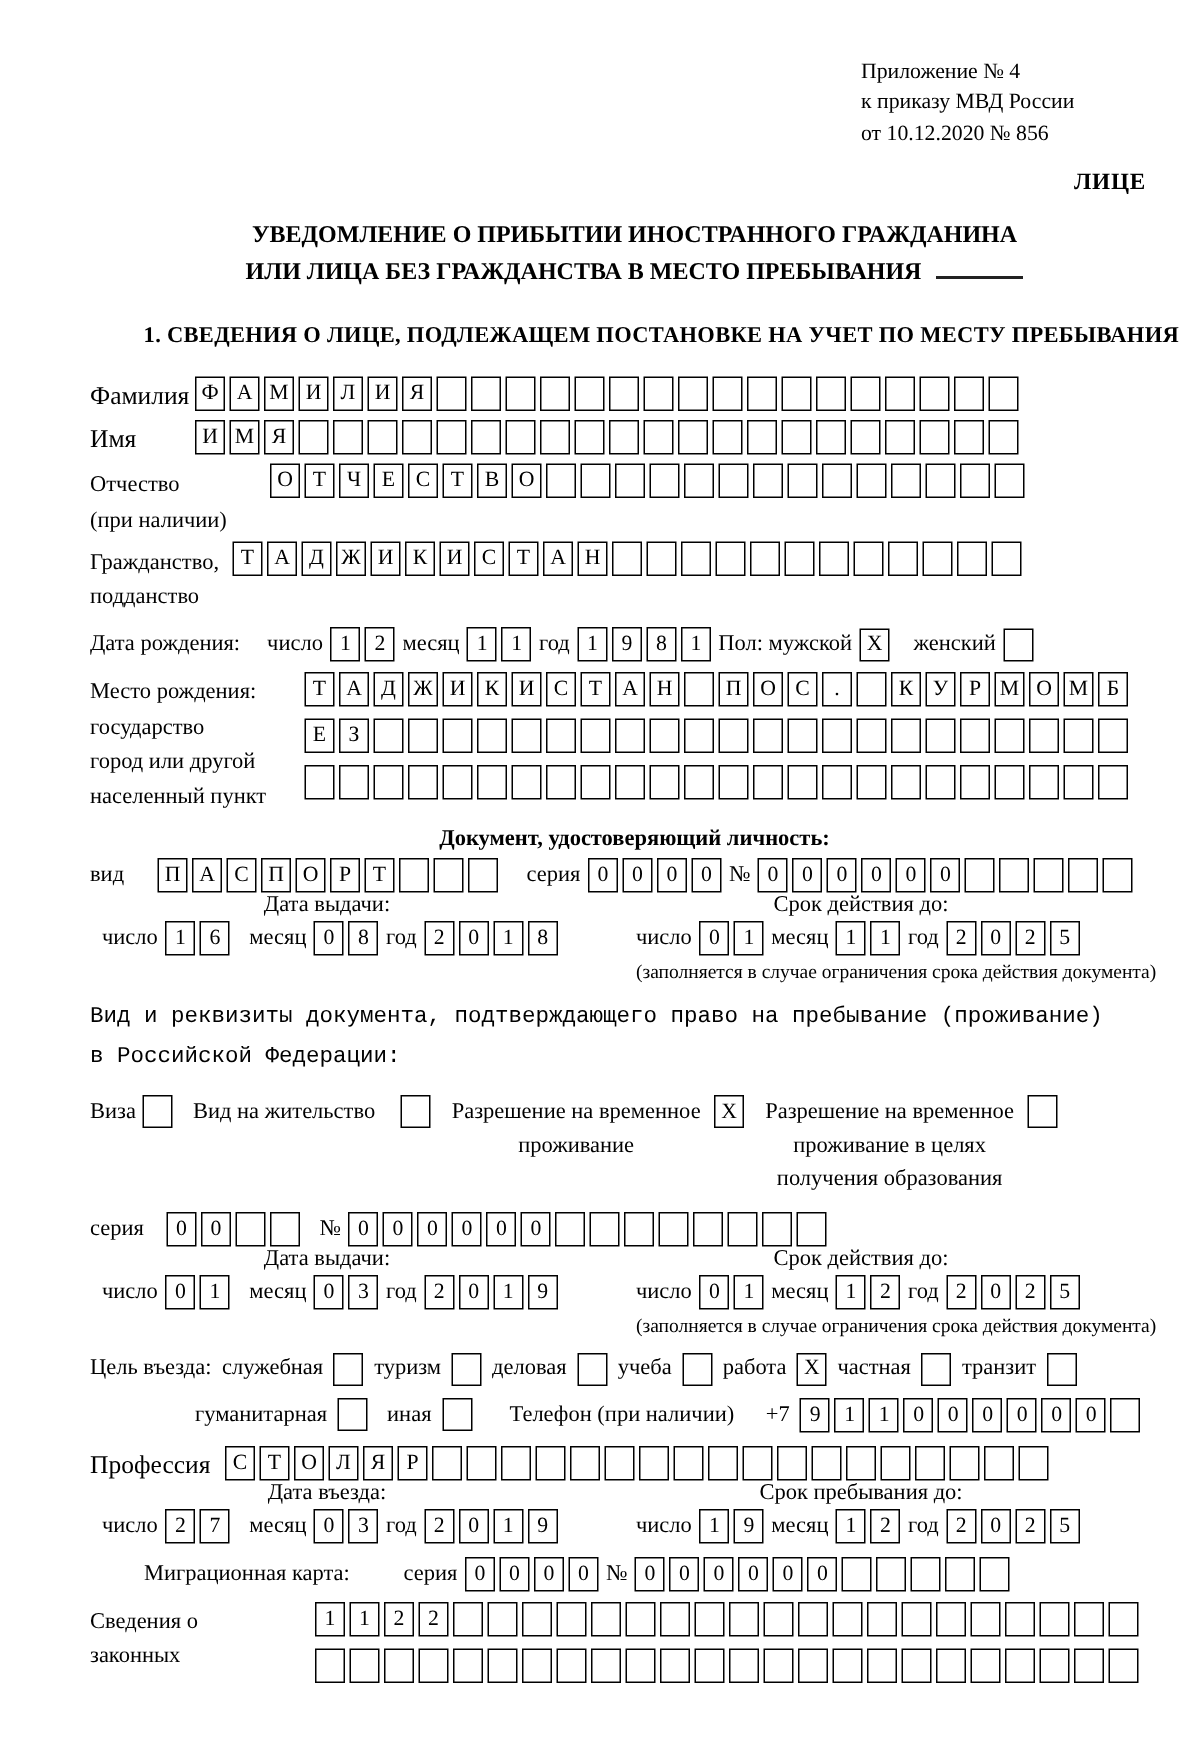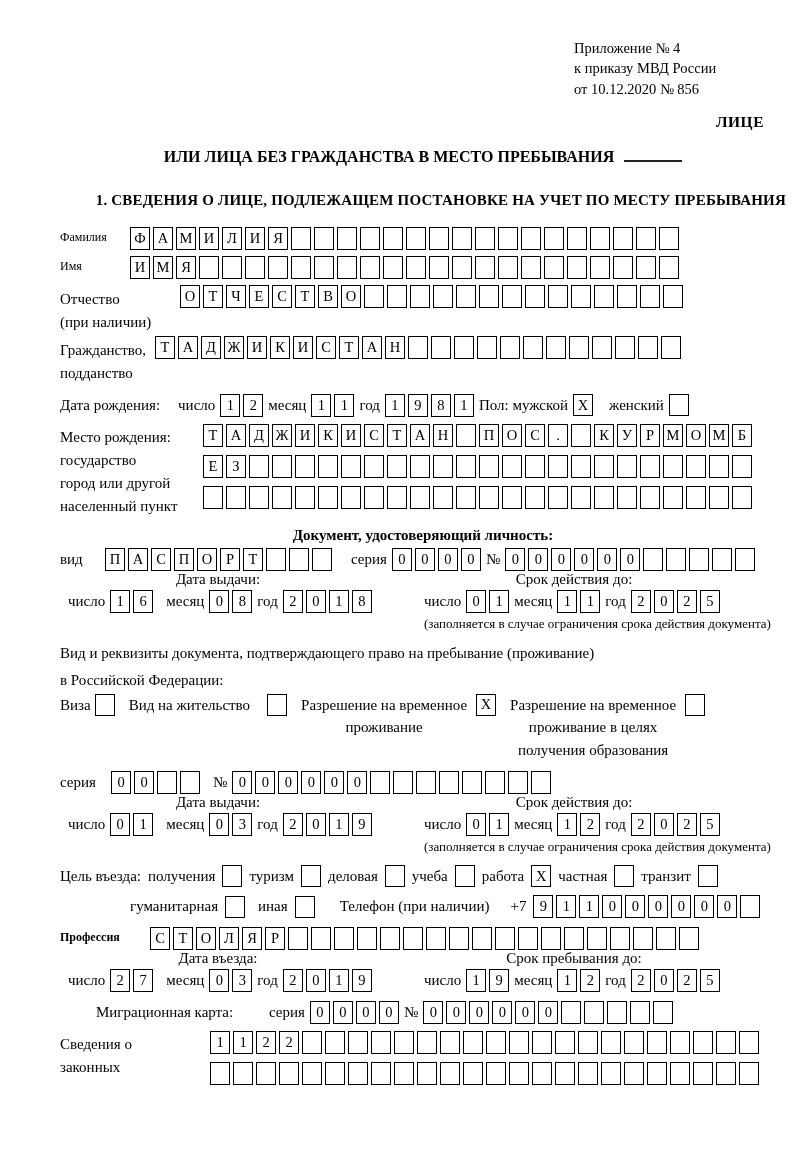--- a/index.html
+++ b/index.html
@@ -14,21 +14,21 @@
   .hdr{display:flex;flex-direction:column;align-items:flex-end;}
   .hdr-block{width:212px;font-size:14.5px;line-height:1.4;text-align:left;}
   .hdr-block .grp2{margin-top:5px;}
   .forma{font-weight:bold;font-size:15.5px;margin-top:14px;text-align:right;width:100%;padding-right:22px;box-sizing:border-box;letter-spacing:.5px;}
   
   .title{margin-top:14px;text-align:center;font-weight:bold;font-size:16px;line-height:1.55;}
   .blank-line{display:inline-block;width:58px;border-bottom:2px solid #222;height:14px;margin-left:10px;}
   .sect{margin-top:22px;text-align:right;font-weight:bold;font-size:15px;letter-spacing:.2px;}
   
   .frow{display:flex;align-items:flex-start;margin-top:6px;}
-  .lbl{font-size:12px;padding-top:3px;flex:none;}
+  .lbl{font-size:17px;padding-top:3px;flex:none;}
   .lbl-block{font-size:15px;line-height:1.55;flex:none;}
   .cells{display:inline-flex;gap:3px;flex:none;flex-wrap:nowrap;}
   .cell{
     width:20px;height:23px;box-sizing:border-box;border:1.6px solid #000;
     display:inline-flex;align-items:center;justify-content:center;
     font-size:14.5px;flex:none;
   }
   .cb{
     width:20px;height:22px;box-sizing:border-box;border:1.6px solid #000;
     display:inline-flex;align-items:center;justify-content:center;
@@ -38,41 +38,42 @@
   .inline-row{display:flex;align-items:center;gap:5px;font-size:15px;flex-wrap:nowrap;}
   .doc-head{font-weight:bold;text-align:center;font-size:15px;margin-top:8px;}
   
   .dgrid{display:flex;margin-top:0;}
   .dcol-l{width:360px;flex:none;padding-left:8px;box-sizing:border-box;}
   .dcol-r{flex:1;padding-left:4px;}
   .dhead{font-size:15px;text-align:center;width:300px;}
   .drow{display:flex;align-items:center;gap:5px;font-size:15px;margin-top:2px;}
   .dnote{font-size:13px;margin-top:3px;white-space:nowrap;}
   
-  .optrow{display:flex;align-items:flex-start;margin-top:0;gap:14px;}
+  .optrow{display:flex;align-items:flex-start;margin-top:12px;gap:14px;}
   .opt{display:flex;align-items:flex-start;gap:9px;}
   .opt-lines{font-size:15px;line-height:1.5;text-align:center;}
   
   .purpose{display:flex;align-items:center;gap:7px;font-size:15px;margin-top:10px;flex-wrap:nowrap;}
 </style>
 </head>
 <body>
 
 <div class="page">
 
   <div class="hdr">
     <div class="hdr-block">
       <div>Приложение № 4</div>
       <div>к приказу МВД России</div>
       <div>от 10.12.2020 № 856</div>
     </div>
     <div class="forma">ЛИЦЕ</div>
   </div>
 
   <div class="title">
+    <div>УВЕДОМЛЕНИЕ О ПРИБЫТИИ ИНОСТРАННОГО ГРАЖДАНИНА</div>
     <div><span>ИЛИ ЛИЦА БЕЗ ГРАЖДАНСТВА В МЕСТО ПРЕБЫВАНИЯ</span><span class="blank-line"></span></div>
   </div>
 
   <div class="sect">1. СВЕДЕНИЯ О ЛИЦЕ, ПОДЛЕЖАЩЕМ ПОСТАНОВКЕ НА УЧЕТ ПО МЕСТУ ПРЕБЫВАНИЯ</div>
 
   <div class="frow" style="margin-top:18px;">
     <span class="lbl" style="width:70px;">Фамилия</span>
     <span class="cells">
         <span class="cell">Ф</span>
         <span class="cell">А</span>
@@ -390,21 +391,21 @@
             <span class="cell">2</span>
             <span class="cell">0</span>
             <span class="cell">2</span>
             <span class="cell">5</span>
           </span>
       </div>
       <div class="dnote">(заполняется в случае ограничения срока действия документа)</div>
     </div>
   </div>
 
-  <div style="font-size:15px;margin-top:8px;line-height:1.8;">
+  <div style="font-size:15px;margin-top:8px;line-height:1.8;font-family:Liberation Mono, monospace;">
     <div>Вид и реквизиты документа, подтверждающего право на пребывание (проживание)</div>
     <div>в Российской Федерации:</div>
   </div>
 
   <div class="optrow">
     <div class="opt">
       <span class="opt-lines">Виза</span>
       <span class="cb" style="margin-left:-5px;"></span>
     </div>
     <div class="opt">
@@ -498,21 +499,21 @@
             <span class="cell">2</span>
             <span class="cell">5</span>
           </span>
       </div>
       <div class="dnote">(заполняется в случае ограничения срока действия документа)</div>
     </div>
   </div>
 
   <div class="purpose">
     <span>Цель въезда:</span>
-    <span>получения</span>
+    <span>служебная</span>
     <span class="cb"></span>
     <span>туризм</span>
     <span class="cb"></span>
     <span>деловая</span>
     <span class="cb"></span>
     <span>учеба</span>
     <span class="cb"></span>
     <span>работа</span>
     <span class="cb">X</span>
     <span>частная</span>
@@ -536,21 +537,21 @@
         <span class="cell">0</span>
         <span class="cell">0</span>
         <span class="cell">0</span>
         <span class="cell">0</span>
         <span class="cell">0</span>
         <span class="cell"></span>
       </span>
   </div>
 
   <div class="frow" style="margin-top:9px;">
-    <span class="lbl" style="width:90px;font-weight:bold;">Профессия</span>
+    <span class="lbl" style="width:90px;">Профессия</span>
     <span class="cells">
         <span class="cell">С</span>
         <span class="cell">Т</span>
         <span class="cell">О</span>
         <span class="cell">Л</span>
         <span class="cell">Я</span>
         <span class="cell">Р</span>
         <span class="cell"></span>
         <span class="cell"></span>
         <span class="cell"></span>

